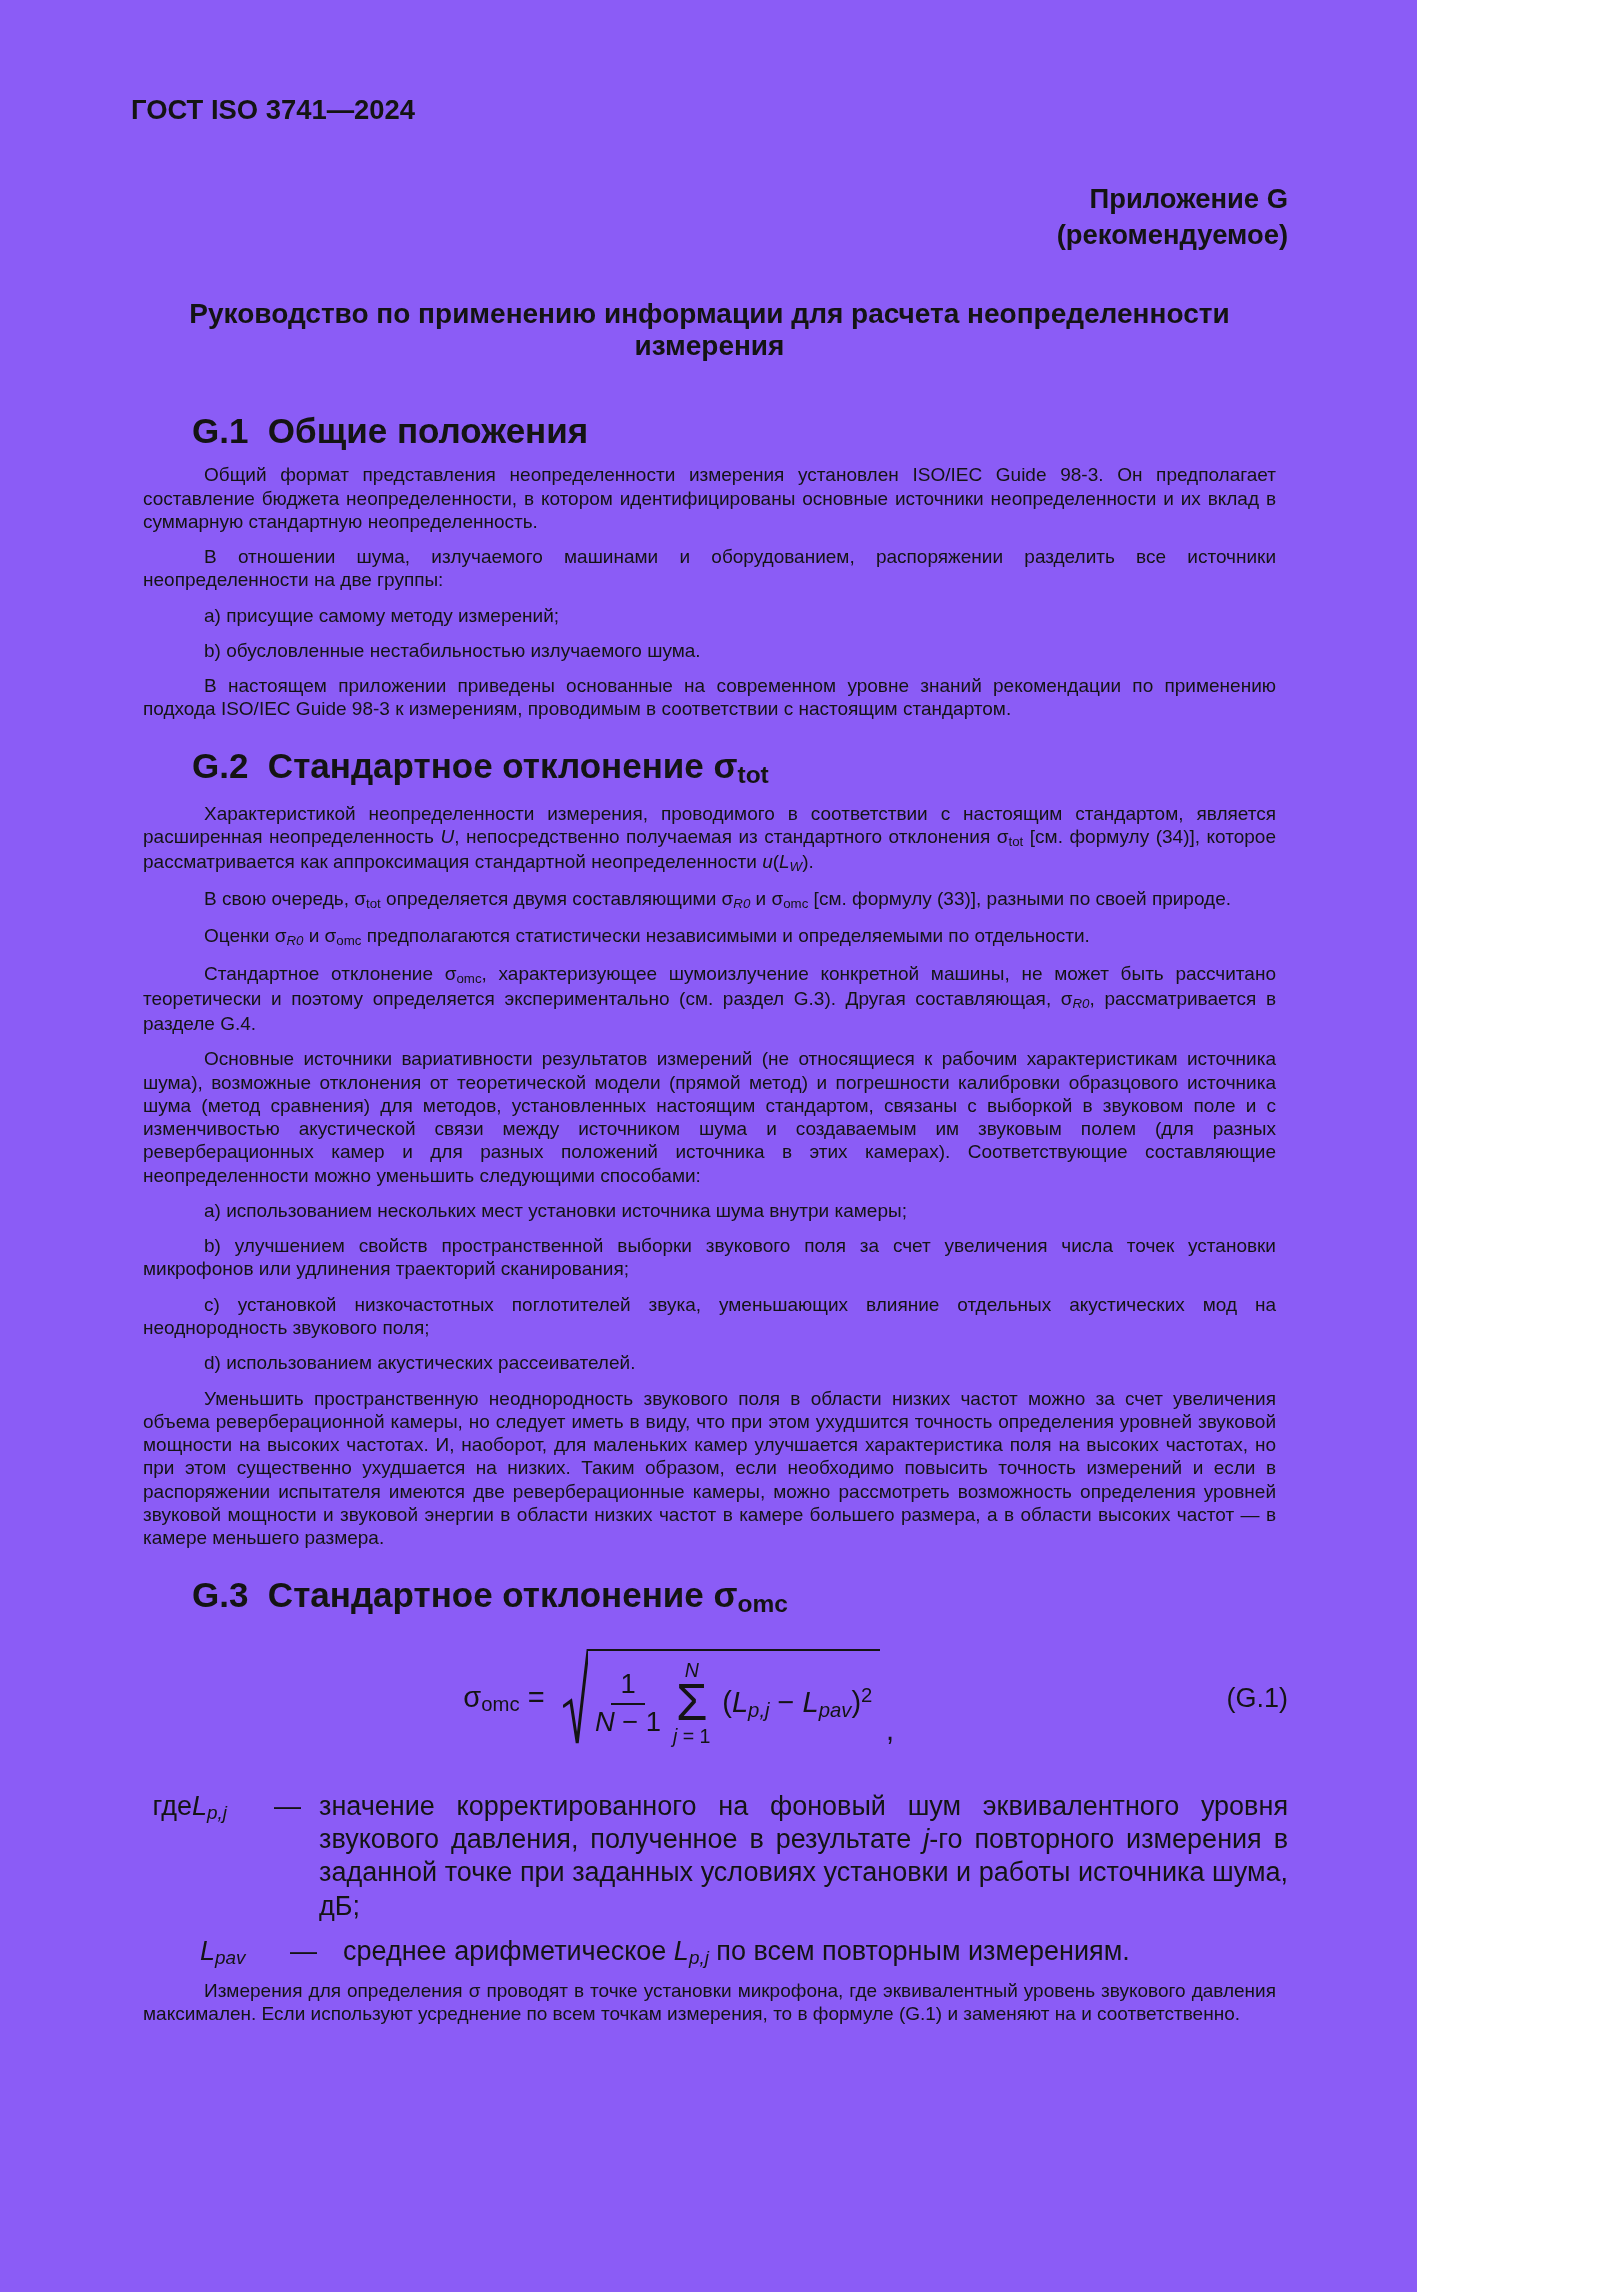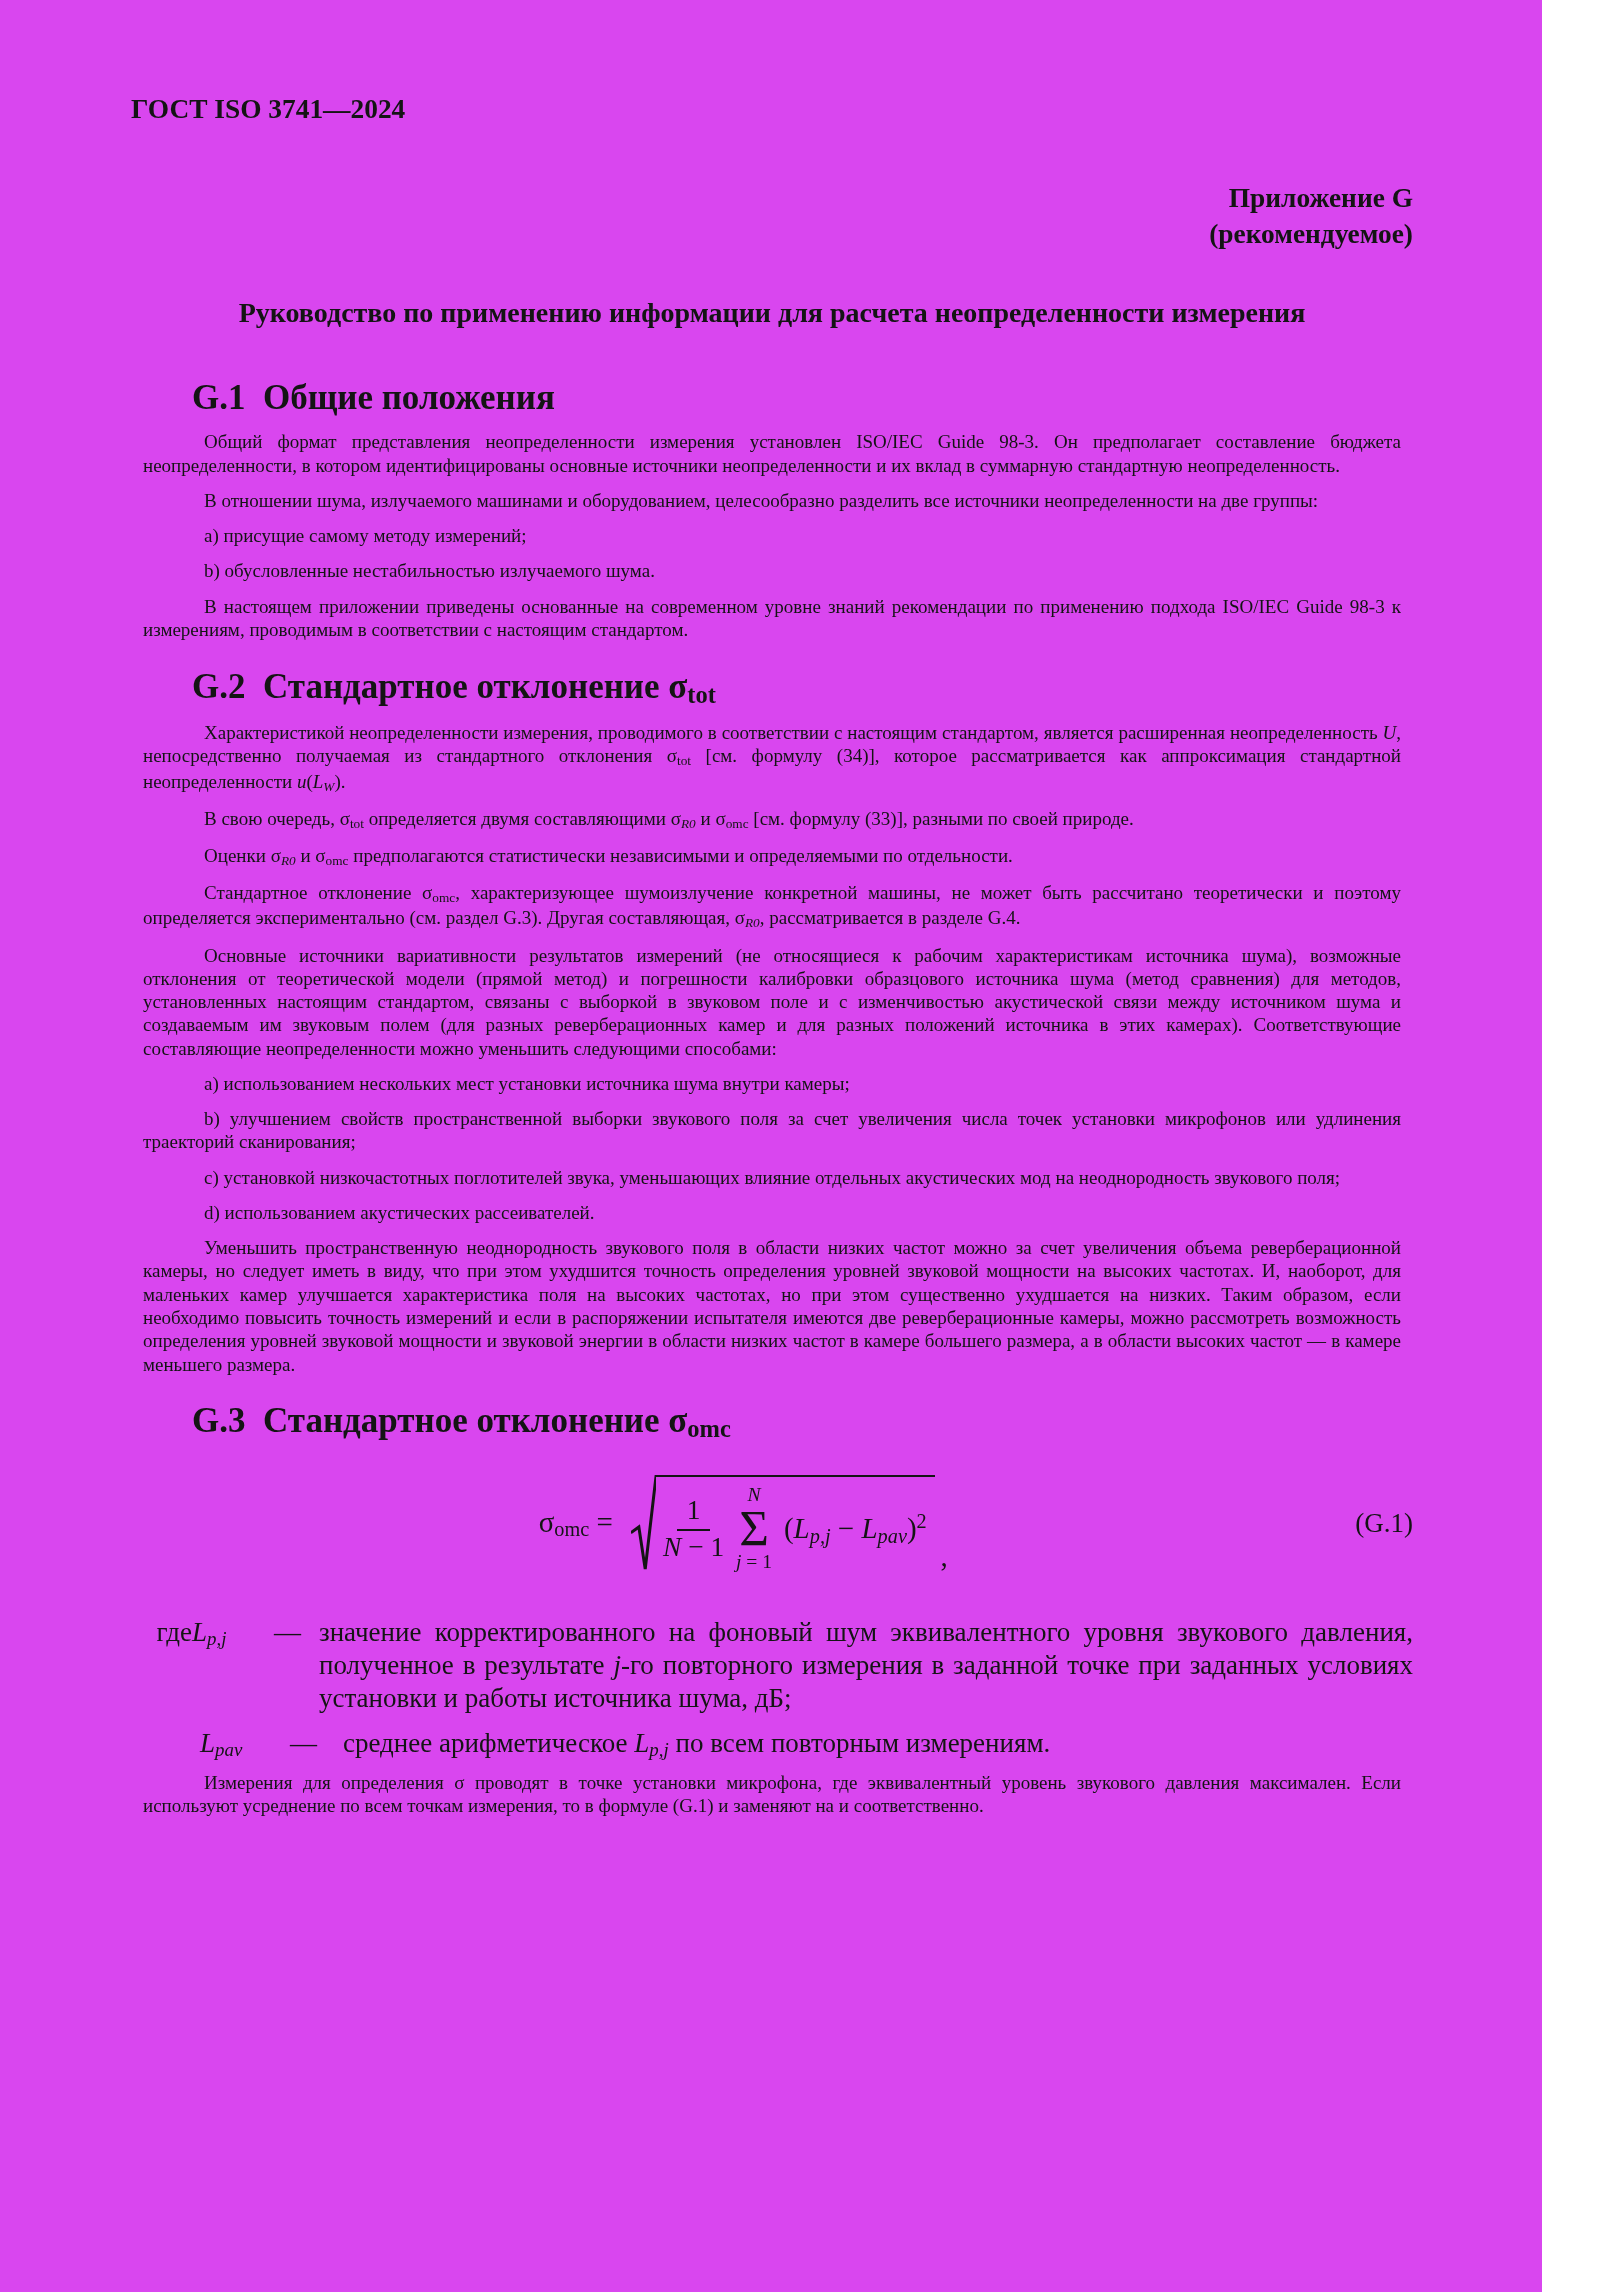--- a/index.html
+++ b/index.html
@@ -1,21 +1,21 @@
 <!DOCTYPE html>
 <html lang="ru"><head>
 <meta charset="utf-8">
 <style>
   html, body { margin: 0; padding: 0; background: #ffffff; }
   .page {
-    width: 1542px;
+    width: 1417px;
     height: 2293px;
-    background: #d946ef;
+    background: #8b5cf6;
     color: #141414;
-    font-family: Liberation Serif, serif;
+    font-family: Liberation Sans, sans-serif;
     position: relative;
     overflow: hidden;
   }
   .content { padding: 94px 129px 0 131px; }
 
   .doc-header {
     font-size: 27.4px;
     font-weight: bold;
     margin-bottom: 55px;
   }
@@ -90,21 +90,21 @@
 
     <div class="doc-header">ГОСТ ISO 3741—2024</div>
 
     <div class="annex-label">Приложение G</div>
     <div class="annex-status">(рекомендуемое)</div>
 
     <h1 class="annex-title">Руководство по применению информации для расчета неопределенности измерения</h1>
 
     <h2 class="sec-h">G.1&nbsp; Общие положения</h2>
     <p class="para">Общий формат представления неопределенности измерения установлен ISO/IEC Guide 98-3. Он предполагает составление бюджета неопределенности, в котором идентифицированы основные источники неопределенности и их вклад в суммарную стандартную неопределенность.</p>
-    <p class="para">В отношении шума, излучаемого машинами и оборудованием, целесообразно разделить все источники неопределенности на две группы:</p>
+    <p class="para">В отношении шума, излучаемого машинами и оборудованием, распоряжении разделить все источники неопределенности на две группы:</p>
     <p class="list-item">a) присущие самому методу измерений;</p>
     <p class="list-item">b) обусловленные нестабильностью излучаемого шума.</p>
     <p class="para">В настоящем приложении приведены основанные на современном уровне знаний рекомендации по применению подхода ISO/IEC Guide 98-3 к измерениям, проводимым в соответствии с настоящим стандартом.</p>
 
     <h2 class="sec-h">G.2&nbsp; Стандартное отклонение σ<span class="sub">tot</span></h2>
     <p class="para">Характеристикой неопределенности измерения, проводимого в соответствии с настоящим стандартом, является расширенная неопределенность <span class="it">U</span>, непосредственно получаемая из стандартного отклонения σ<span class="sub">tot</span> [см. формулу (34)], которое рассматривается как аппроксимация стандартной неопределенности <span class="it">u</span>(<span class="it">L</span><span class="sub it">W</span>).</p>
     <p class="para">В свою очередь, σ<span class="sub">tot</span> определяется двумя составляющими σ<span class="sub it">R0</span> и σ<span class="sub">omc</span> [см. формулу (33)], разными по своей природе.</p>
     <p class="para">Оценки σ<span class="sub it">R0</span> и σ<span class="sub">omc</span> предполагаются статистически независимыми и определяемыми по отдельности.</p>
     <p class="para">Стандартное отклонение σ<span class="sub">omc</span>, характеризующее шумоизлучение конкретной машины, не может быть рассчитано теоретически и поэтому определяется экспериментально (см. раздел G.3). Другая составляющая, σ<span class="sub it">R0</span>, рассматривается в разделе G.4.</p>
     <p class="para">Основные источники вариативности результатов измерений (не относящиеся к рабочим характеристикам источника шума), возможные отклонения от теоретической модели (прямой метод) и погрешности калибровки образцового источника шума (метод сравнения) для методов, установленных настоящим стандартом, связаны с выборкой в звуковом поле и с изменчивостью акустической связи между источником шума и создаваемым им звуковым полем (для разных реверберационных камер и для разных положений источника в этих камерах). Соответствующие составляющие неопределенности можно уменьшить следующими способами:</p>

